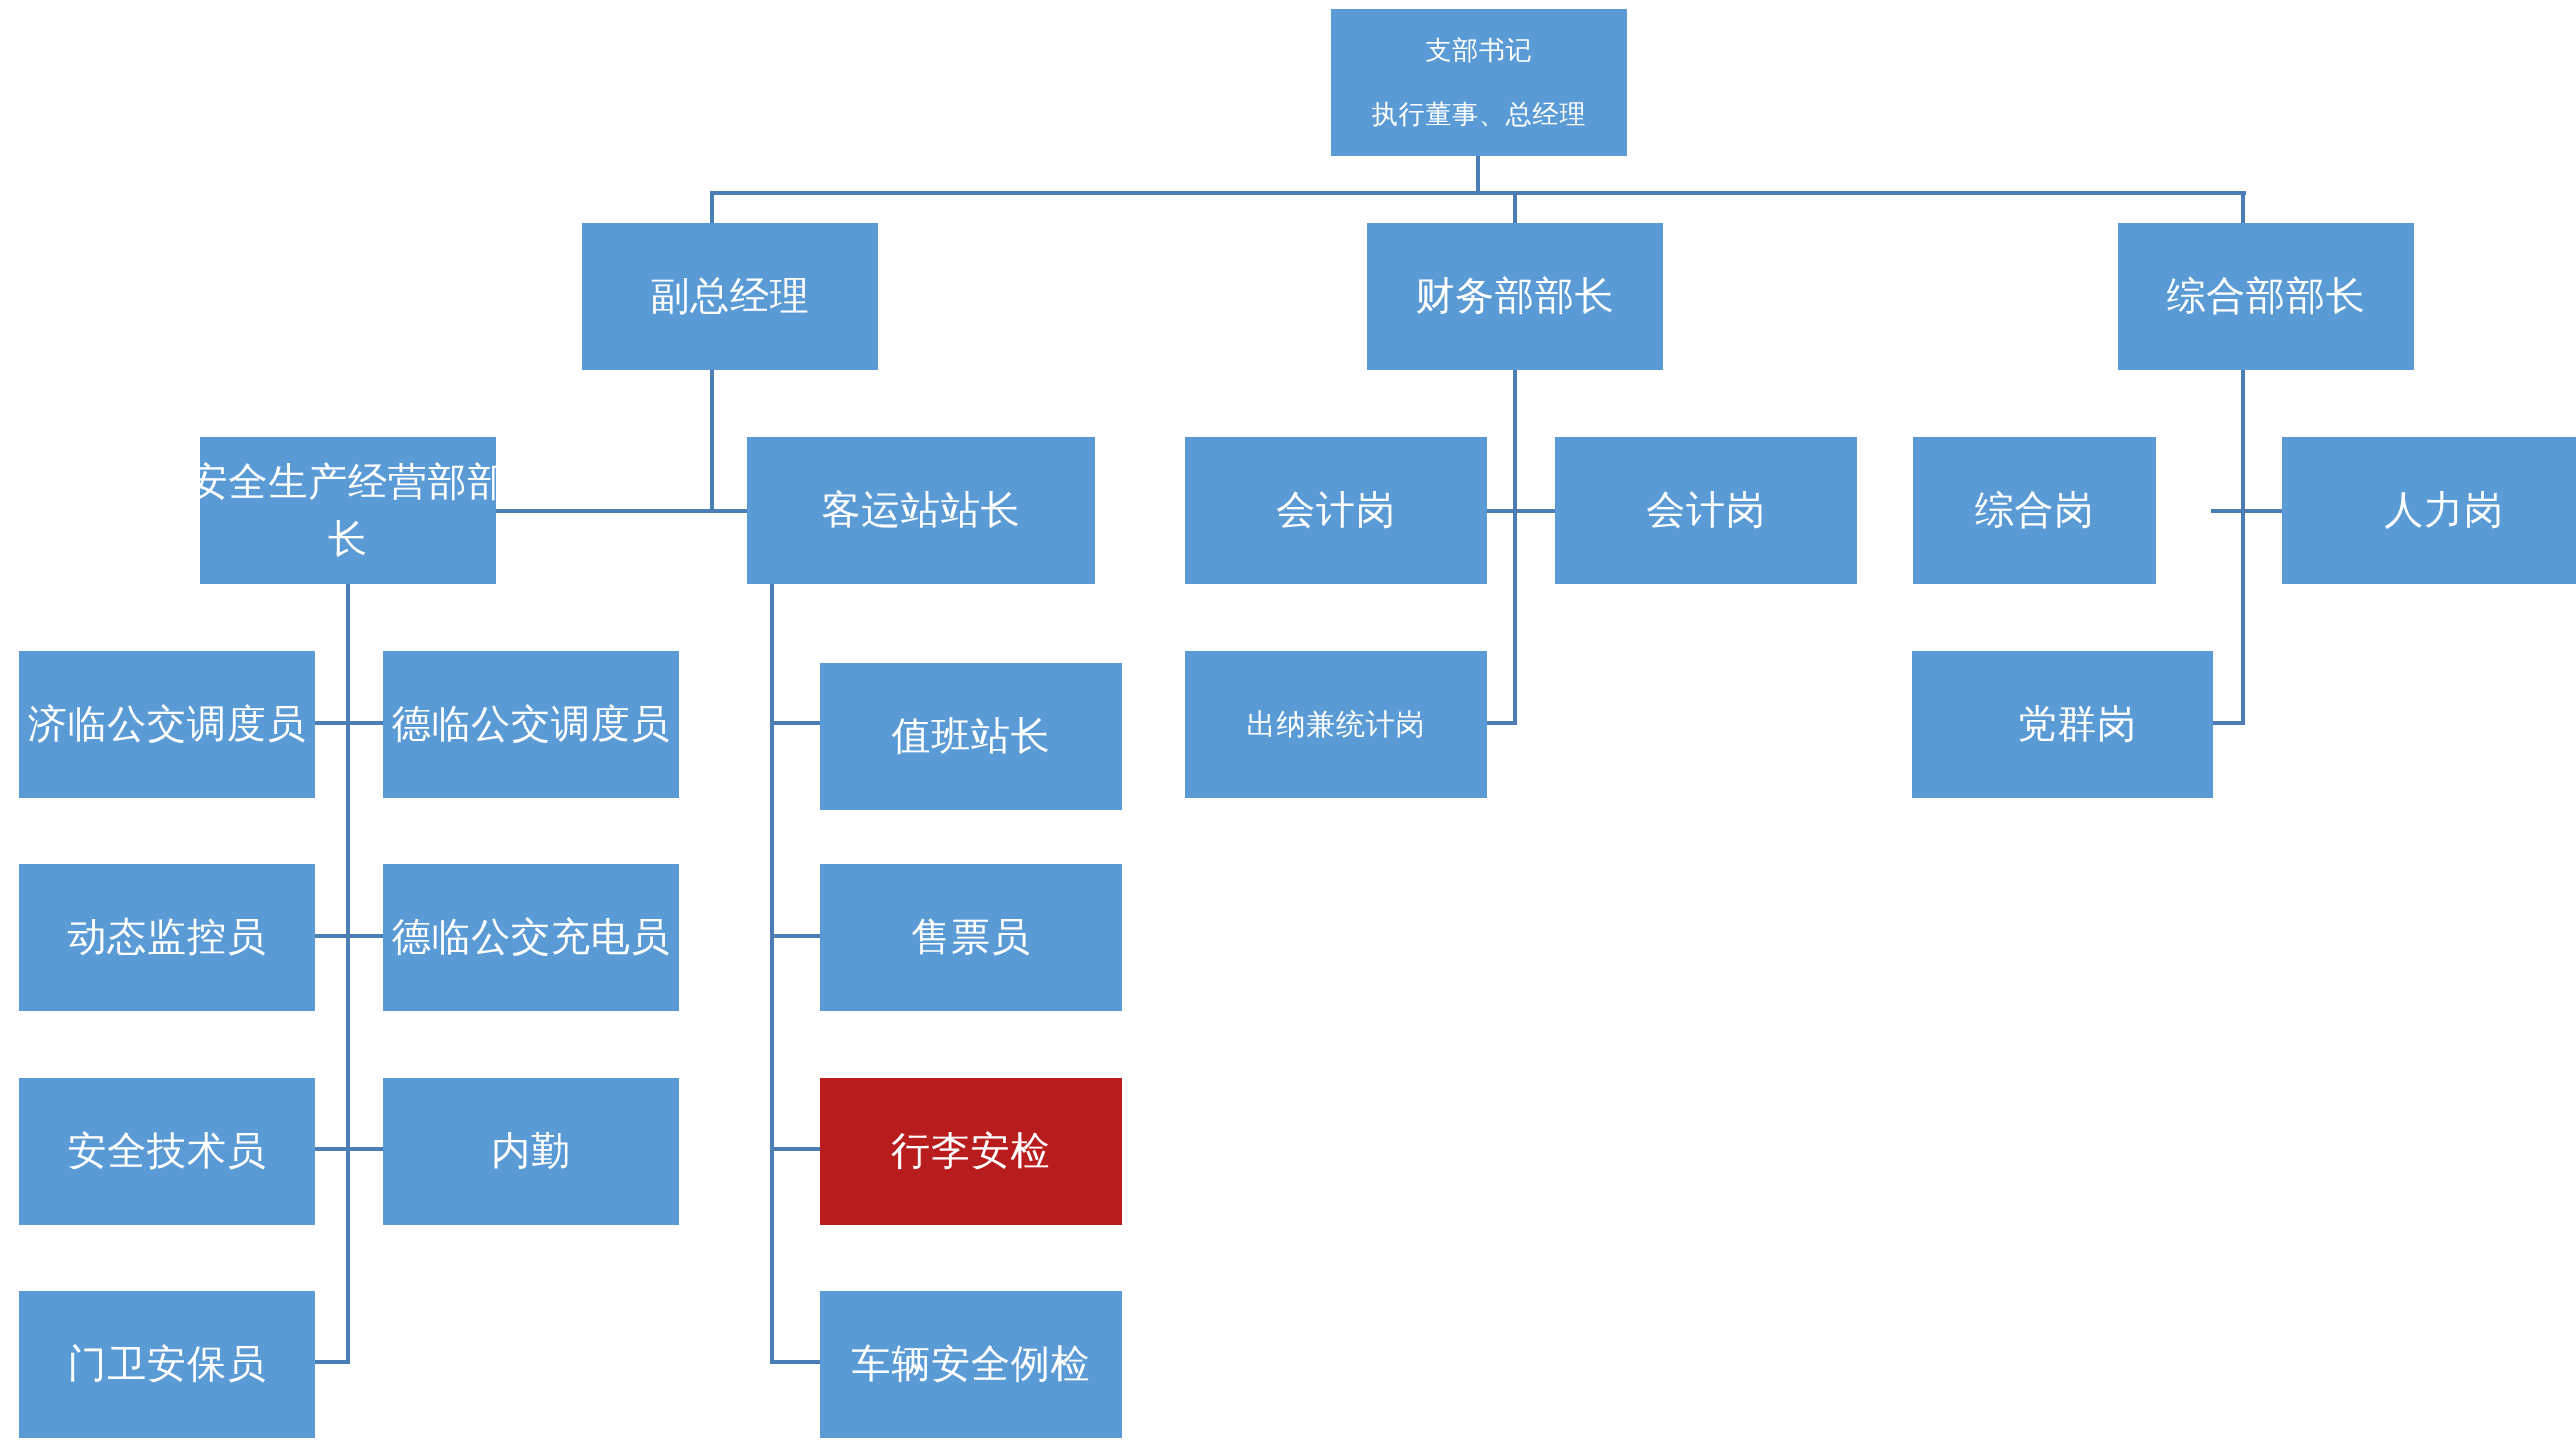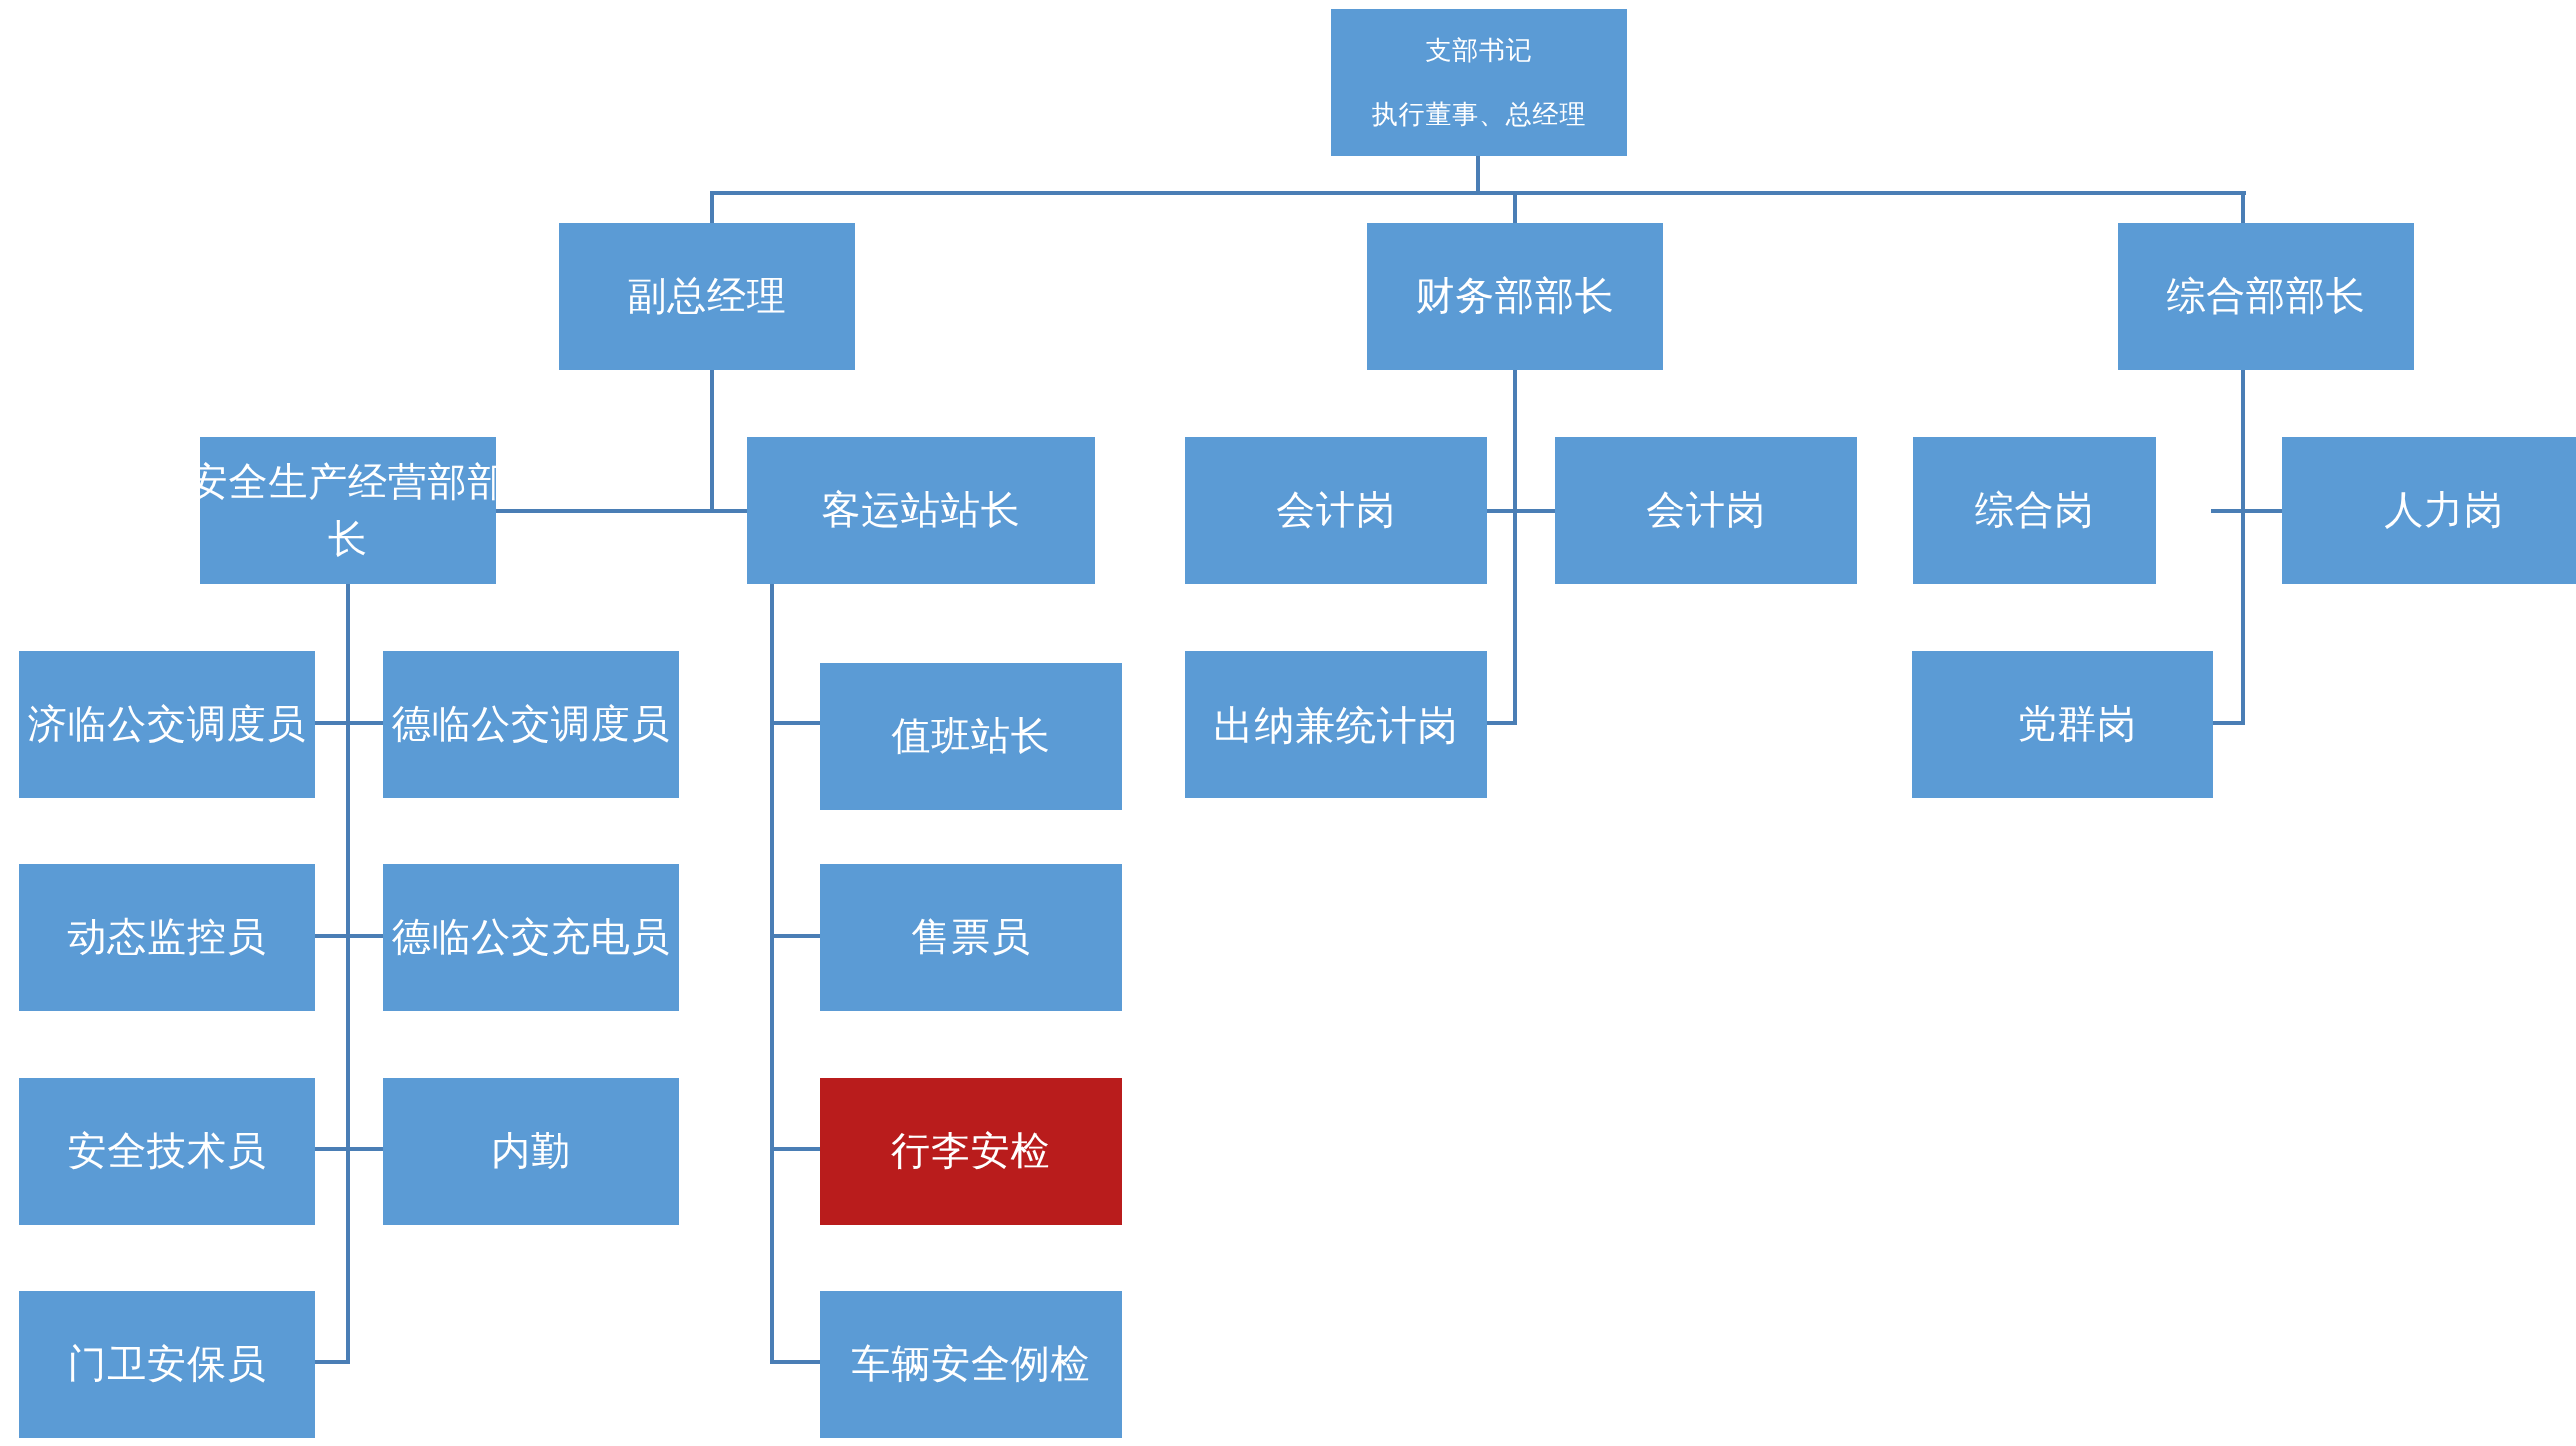--- a/index.html
+++ b/index.html
@@ -61,21 +61,21 @@
     <div class="connector" style="background: rgb(74, 126, 181); left: 1513px; top: 368px; width: 4.1px; height: 357px;"></div>
     <div class="connector" style="background: rgb(74, 126, 181); left: 1485px; top: 509px; width: 72px; height: 4.1px;"></div>
     <div class="connector" style="background: rgb(74, 126, 181); left: 1485px; top: 721px; width: 31px; height: 4.1px;"></div>
     <div class="connector" style="background: rgb(74, 126, 181); left: 2241px; top: 368px; width: 4.1px; height: 357px;"></div>
     <div class="connector" style="background: rgb(74, 126, 181); left: 2211px; top: 509px; width: 73px; height: 4.1px;"></div>
     <div class="connector" style="background: rgb(74, 126, 181); left: 2211px; top: 721px; width: 34px; height: 4.1px;"></div>
     <div class="node" style="left: 1331px; top: 9px; width: 296px; height: 147px; font-size: 26px; background: rgb(91, 155, 213); color: rgb(255, 255, 255); gap: 26px;">
       <div class="line">支部书记</div>
       <div class="line">执行董事、总经理</div>
     </div>
-    <div class="node" style="left: 559px; top: 223px; width: 296px; height: 147px; font-size: 39px; background: rgb(91, 155, 213); color: rgb(255, 255, 255);">
+    <div class="node" style="left: 582px; top: 223px; width: 296px; height: 147px; font-size: 39px; background: rgb(91, 155, 213); color: rgb(255, 255, 255);">
       <div class="line">副总经理</div>
     </div>
     <div class="node" style="left: 1367px; top: 223px; width: 296px; height: 147px; font-size: 39px; background: rgb(91, 155, 213); color: rgb(255, 255, 255);">
       <div class="line">财务部部长</div>
     </div>
     <div class="node" style="left: 2095px; top: 223px; width: 296px; height: 147px; font-size: 39px; background: rgb(91, 155, 213); color: rgb(255, 255, 255); margin-left: 23px;">
       <div class="line">综合部部长</div>
     </div>
     <div class="node" style="left: 200px; top: 437px; width: 296px; height: 147px; font-size: 39px; background: rgb(91, 155, 213); color: rgb(255, 255, 255);">
       <div class="line">安全生产经营部部</div>
@@ -98,21 +98,21 @@
     </div>
     <div class="node" style="left: 19px; top: 651px; width: 296px; height: 147px; font-size: 39px; background: rgb(91, 155, 213); color: rgb(255, 255, 255);">
       <div class="line">济临公交调度员</div>
     </div>
     <div class="node" style="left: 383px; top: 651px; width: 296px; height: 147px; font-size: 39px; background: rgb(91, 155, 213); color: rgb(255, 255, 255);">
       <div class="line">德临公交调度员</div>
     </div>
     <div class="node" style="left: 820px; top: 651px; width: 302px; height: 147px; font-size: 39px; background: rgb(91, 155, 213); color: rgb(255, 255, 255); margin-top: 12px;">
       <div class="line">值班站长</div>
     </div>
-    <div class="node" style="left: 1185px; top: 651px; width: 302px; height: 147px; font-size: 40px; background: rgb(91, 155, 213); color: rgb(255, 255, 255);">
+    <div class="node" style="left: 1185px; top: 651px; width: 302px; height: 147px; font-size: 29px; background: rgb(91, 155, 213); color: rgb(255, 255, 255);">
       <div class="line">出纳兼统计岗</div>
     </div>
     <div class="node" style="left: 1912px; top: 651px; width: 301px; height: 147px; font-size: 39px; background: rgb(91, 155, 213); color: rgb(255, 255, 255); padding-left: 36px;">
       <div class="line">党群岗</div>
     </div>
     <div class="node" style="left: 19px; top: 864px; width: 296px; height: 147px; font-size: 39px; background: rgb(91, 155, 213); color: rgb(255, 255, 255);">
       <div class="line">动态监控员</div>
     </div>
     <div class="node" style="left: 383px; top: 864px; width: 296px; height: 147px; font-size: 39px; background: rgb(91, 155, 213); color: rgb(255, 255, 255);">
       <div class="line">德临公交充电员</div>

